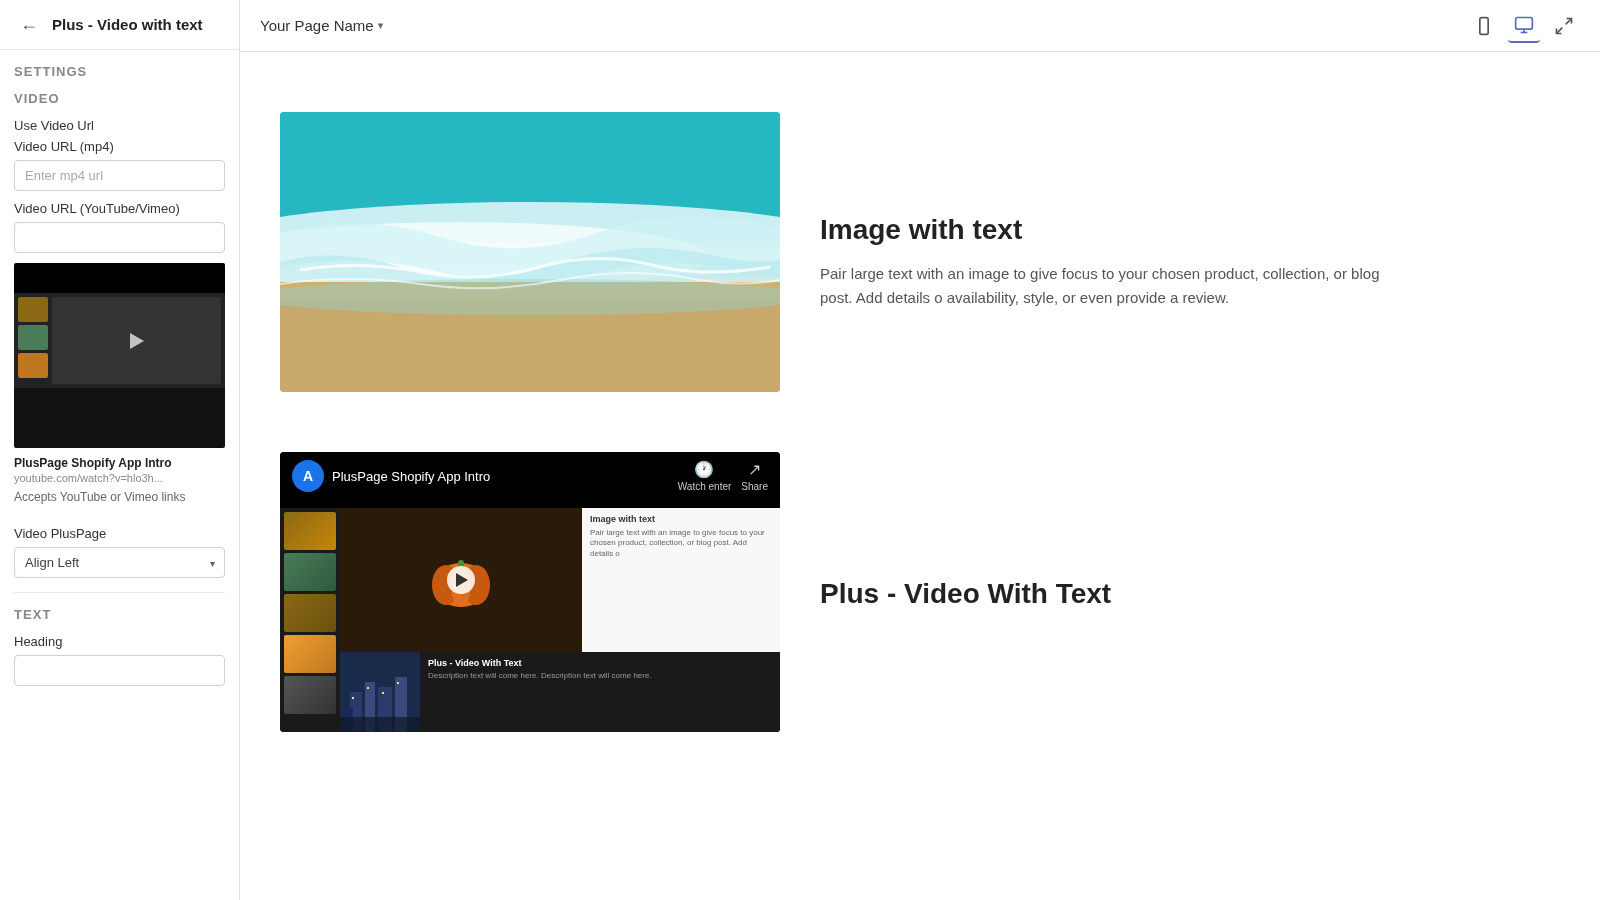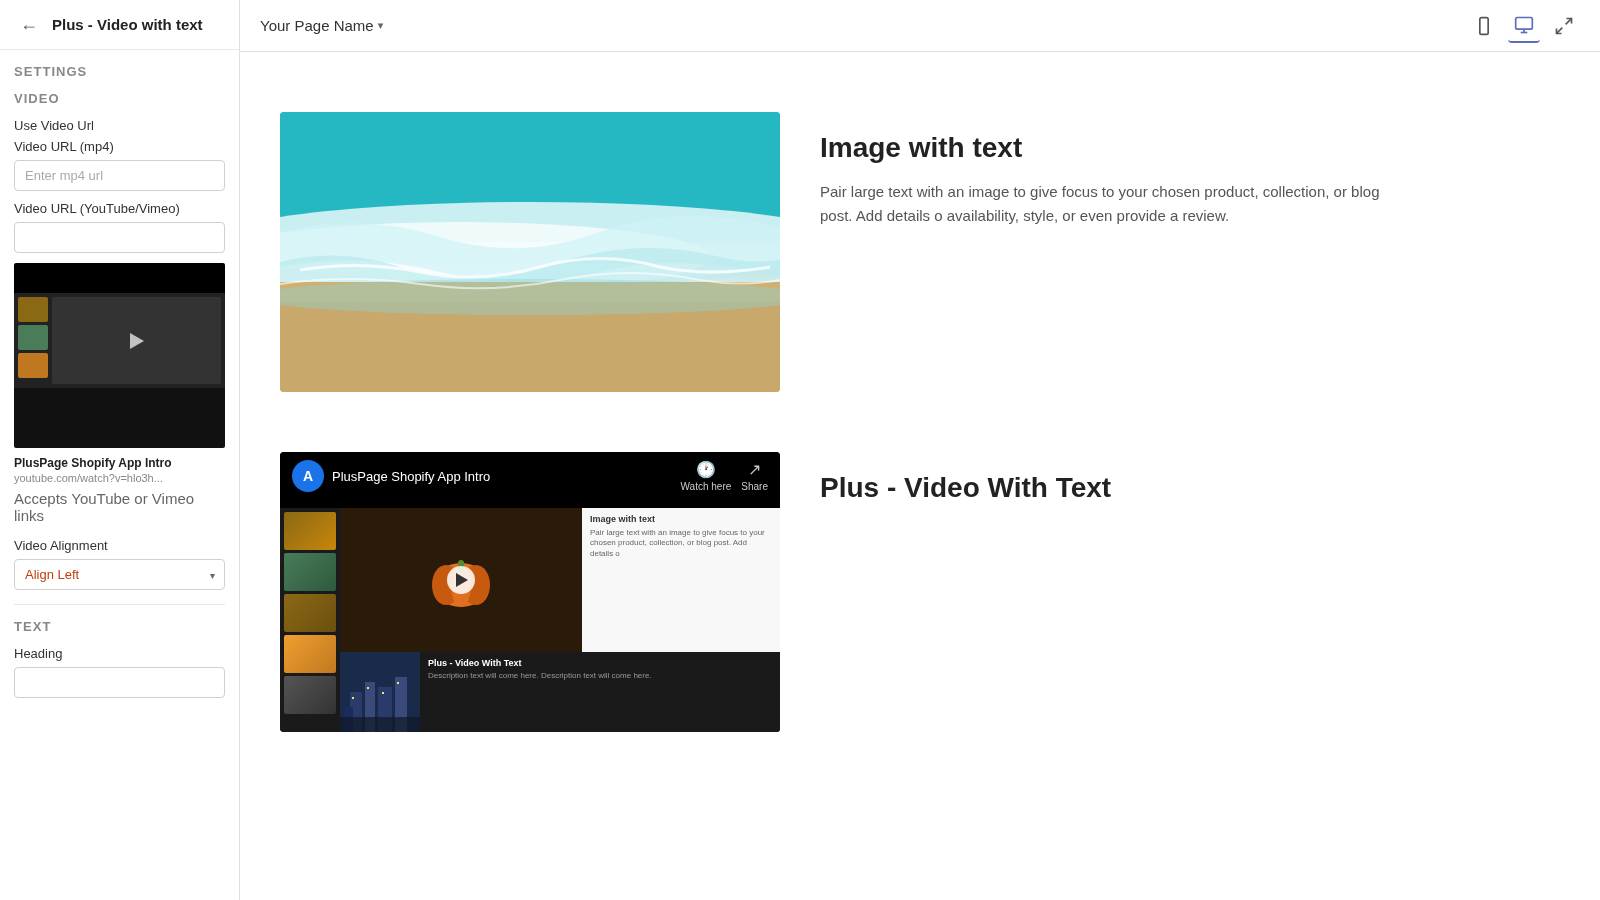--- a/index.html
+++ b/index.html
@@ -124,33 +124,33 @@
     .vpr-play { width: 0; height: 0; border-top: 8px solid transparent; border-bottom: 8px solid transparent; border-left: 14px solid rgba(255,255,255,0.7); }
     .video-preview-dark {
       width: 100%;
       height: 60px;
       background: #111;
       border-radius: 0 0 2px 2px;
     }
 
     .preview-title { font-size: 12px; font-weight: 600; color: #222; margin-bottom: 2px; }
     .preview-url { font-size: 11px; color: #888; margin-bottom: 6px; overflow: hidden; text-overflow: ellipsis; white-space: nowrap; }
-    .accepts-text { font-size: 15px; color: #666; margin-bottom: 14px; }
+    .accepts-text { font-size: 12px; color: #666; margin-bottom: 22px; }
 
     .select-wrapper {
       position: relative;
       margin-bottom: 10px;
     }
     .select-wrapper select {
       width: 100%;
       border: 1px solid #d0d0d0;
       border-radius: 4px;
       padding: 7px 28px 7px 10px;
       font-size: 13px;
-      color: #c2410c;
+      color: #404040;
       background: #fff;
       appearance: none;
       cursor: pointer;
       outline: none;
     }
     .select-chevron {
       position: absolute;
       right: 10px;
       top: 50%;
       transform: translateY(-50%);
@@ -228,21 +228,21 @@
     .preview-area {
       flex: 1;
       overflow-y: auto;
       background: #fff;
       padding: 60px 40px;
     }
 
     
     .content-row {
       display: flex;
-      align-items: flex-start;
+      align-items: center;
       gap: 40px;
       margin-bottom: 60px;
       max-width: 1100px;
     }
     .beach-image {
       width: 500px;
       min-width: 500px;
       height: 280px;
       background: linear-gradient(180deg, #26b8c2 0%, #26b8c2 35%, #f5f0e8 60%, #c8a86b 100%);
       border-radius: 4px;
@@ -425,21 +425,21 @@
           </div>
         </div>
       </div>
       <div class="video-preview-dark"></div>
     </div>
 
     <div class="preview-title">PlusPage Shopify App Intro</div>
     <div class="preview-url">youtube.com/watch?v=hlo3h...</div>
     <div class="accepts-text">Accepts YouTube or Vimeo links</div>
 
-    <div class="field-label">Video Alignment</div>
+    <div class="field-label">Video PlusPage</div>
     <div class="select-wrapper">
       <select>
         <option>Align Left</option>
         <option>Align Center</option>
         <option>Align Right</option>
       </select>
       <span class="select-chevron">▾</span>
     </div>
 
     <hr class="divider">
@@ -521,21 +521,21 @@
       <div class="video-embed">
 
         <div class="video-embed-header">
           <div class="video-embed-left">
             <div class="yt-icon">A</div>
             <span class="video-title-yt">PlusPage Shopify App Intro</span>
           </div>
           <div class="video-embed-actions">
             <div class="yt-action">
               <span class="yt-action-icon">🕐</span>
-              <span>Watch here</span>
+              <span>Watch enter</span>
             </div>
             <div class="yt-action">
               <span class="yt-action-icon">↗</span>
               <span>Share</span>
             </div>
           </div>
         </div>
 
         <div class="video-embed-content">
 

